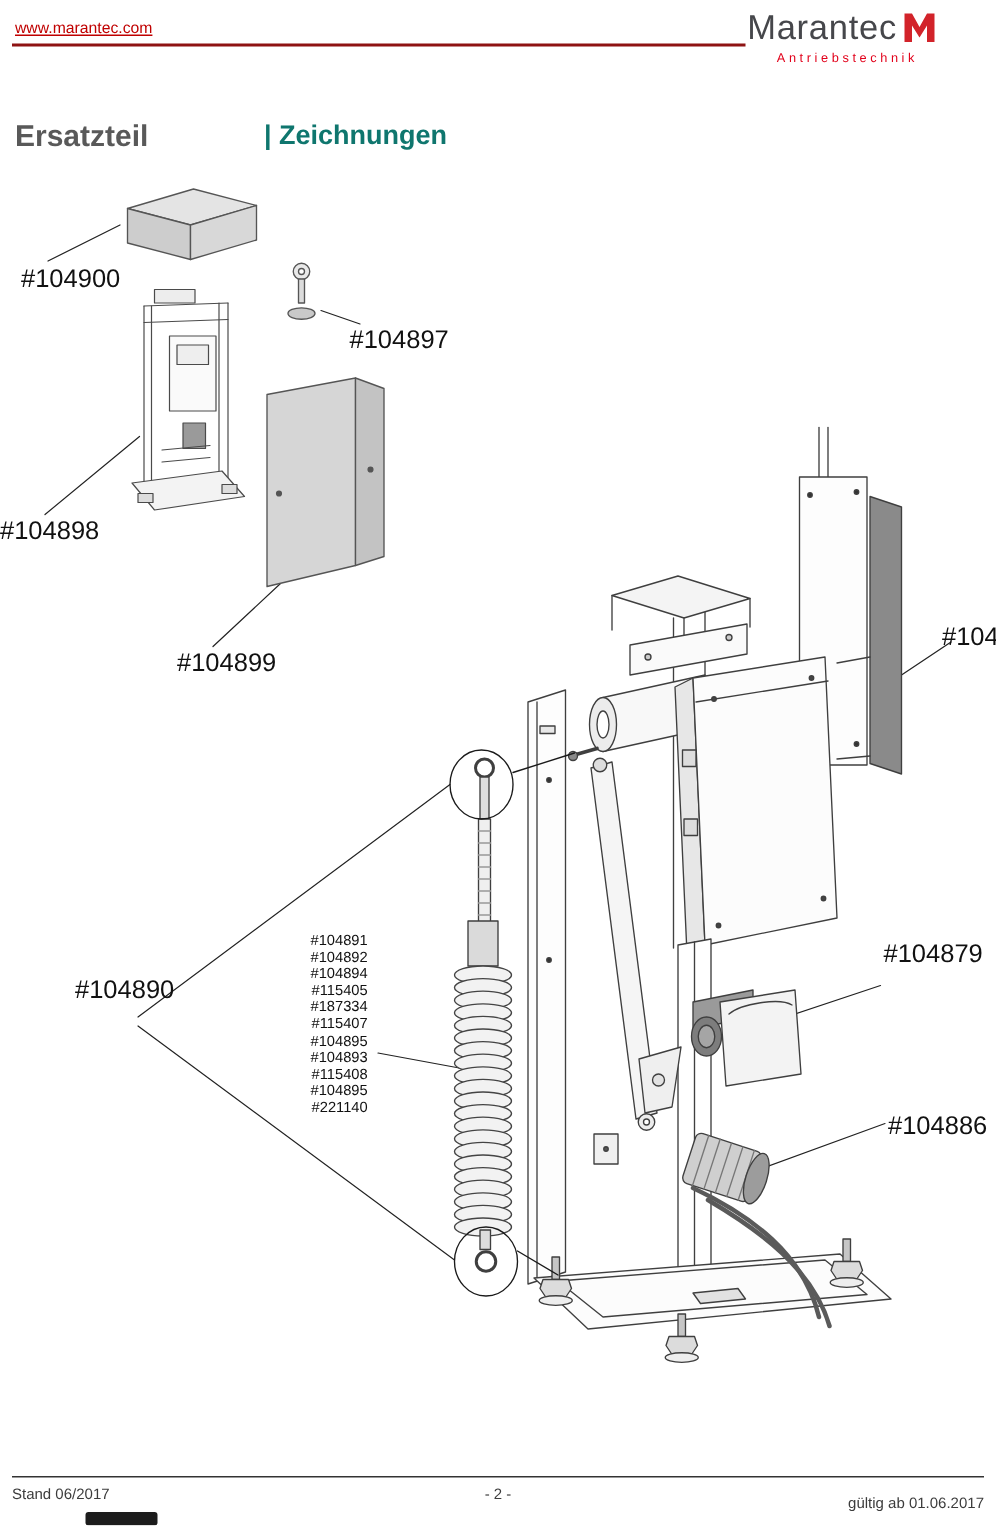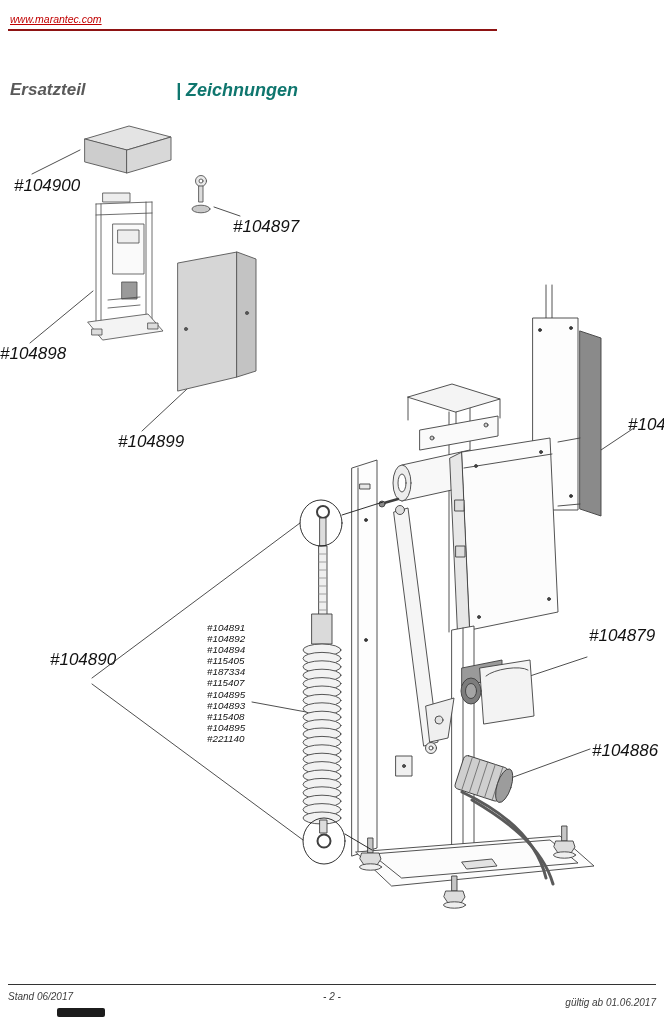--- a/index.html
+++ b/index.html
@@ -1,51 +1,60 @@
 <!DOCTYPE html>
 <html><head>
 <meta charset="utf-8">
 <style>
   * { margin:0; padding:0; box-sizing:border-box; }
   html,body { background:#ffffff; }
   body { font-family:"Liberation Sans", sans-serif; }
-  .page { position:relative; width:664px; height:1017px; background:#fff; overflow:hidden;font-style:italic; }
+  .page { position:relative; width:664px; height:1017px; background:#fff; overflow:hidden; }
 
   .site-link { position:absolute; left:10px; top:13px; font-size:10.5px; color:#c00000; text-decoration:underline; cursor:pointer; }
   .top-rule { position:absolute; left:8px; top:29px; width:489px; height:2px; background:#8e1313; }
 
   .brand { position:absolute; right:40px; top:5px; display:flex; flex-direction:column; align-items:flex-end; }
   .brand-row { display:flex; align-items:flex-start; gap:4px; }
   .brand-name { font-size:23px; font-weight:500; color:#46474b; letter-spacing:0.5px; }
   .brand-m { width:22px; height:21px; margin-top:3px; }
   .brand-sub { font-size:8.5px; color:#e2001a; letter-spacing:2.4px; margin-top:1px; margin-right:12px; }
 
-  .title-left  { position:absolute; left:10px;  top:80px; font-size:17px; font-weight:bold; color:#595959; }
+  .title-left  { position:absolute; left:10px;  top:80px; font-size:20px; font-weight:bold; color:#595959; }
   .title-right { position:absolute; left:176px; top:80px; font-size:18px; font-weight:bold; color:#0f766e; }
 
   .drawing { position:absolute; left:0; top:60px; }
 
   .plabel { position:absolute; font-size:17px; color:#111; white-space:nowrap; }
   .spring-list { position:absolute; left:207px; top:622px; display:flex; flex-direction:column;
-                 font-size:9.8px; line-height:11.1px; color:#111; }
+                 font-size:9.8px; line-height:11.1px; color:#111;text-align:right; }
 
   .footer-rule  { position:absolute; left:8px; top:984px; width:648px; height:1px; background:#333; }
   .footer-left  { position:absolute; left:8px;  top:991px; font-size:10px; color:#3c3c3c; }
   .footer-center{ position:absolute; left:0; top:991px; width:664px; text-align:center; font-size:10px; color:#3c3c3c; }
   .footer-right { position:absolute; right:8px; top:997px; font-size:10px; color:#3c3c3c; }
   .bottom-bar   { position:absolute; left:57px; top:1008px; width:48px; height:9px; background:#1c1c1c; border-radius:2px; }
 </style>
 </head>
 <body>
 
 <div class="page">
 
   <a class="site-link">www.marantec.com</a>
   <div class="top-rule"></div>
 
+  <div class="brand">
+    <div class="brand-row">
+      <span class="brand-name">Marantec</span>
+      <svg class="brand-m" viewBox="0 0 22 21">
+        <polygon points="1,20 1,1 6,1 11,10 16,1 21,1 21,20 16,20 16,9 11,17 6,9 6,20" fill="#d2232a"></polygon>
+      </svg>
+    </div>
+    <div class="brand-sub">Antriebstechnik</div>
+  </div>
 
   <div class="title-left">Ersatzteil</div>
   <div class="title-right">| Zeichnungen</div>
 
   <svg class="drawing" width="664" height="920" viewBox="0 60 664 920" xmlns="http://www.w3.org/2000/svg">
     <defs>
       <ellipse id="coil" cx="322" cy="0" rx="19" ry="6"></ellipse>
     </defs>
     <g stroke="#3d3d3d" stroke-width="0.9" fill="none" stroke-linejoin="round" stroke-linecap="round">
 

